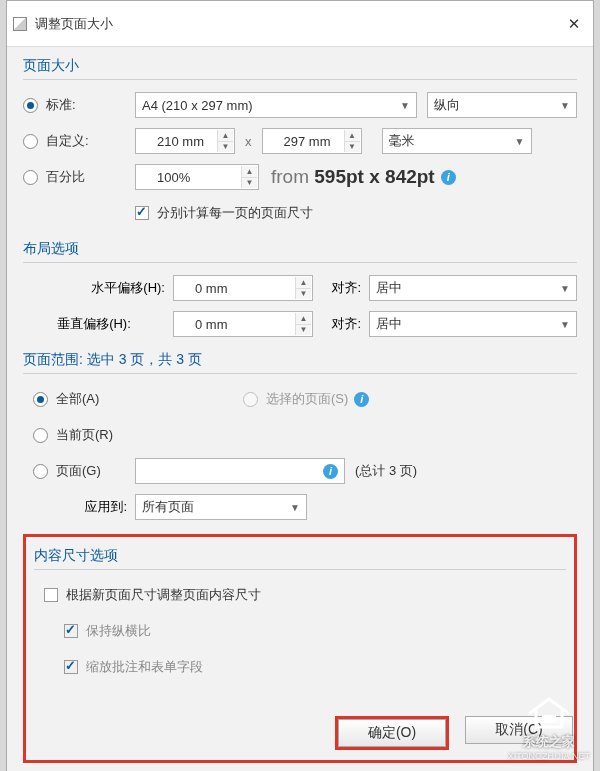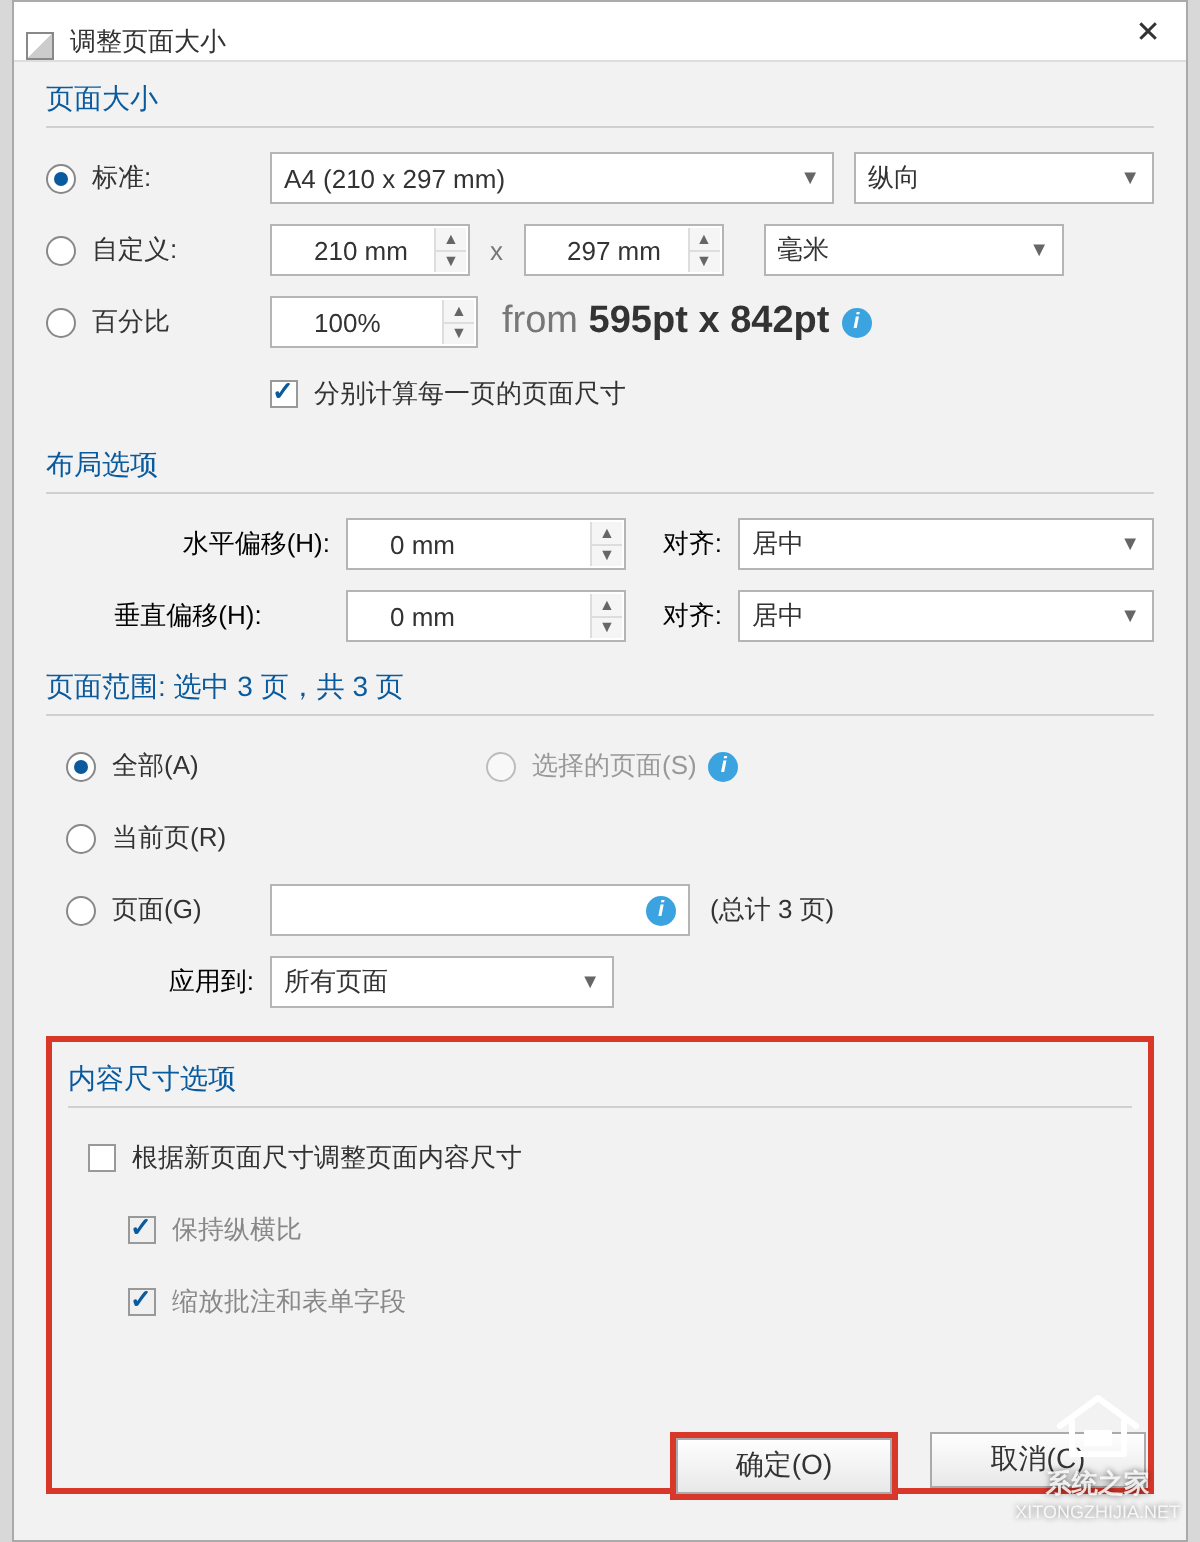--- a/index.html
+++ b/index.html
@@ -14,23 +14,23 @@
 }
 .window {
   position: absolute;
   left: 6px; top: 0;
   width: 588px;
   height: 771px;
   background: #fff;
   border: 1px solid #aaa;
 }
 .titlebar {
-  height: 30px;
+  height: 46px;
   display: flex;
-  align-items: flex-end;
+  align-items: center;
   border-bottom: 1px solid #ddd;
   padding: 0 0 0 6px;
   background: #fff;
 }
 .titlebar-icon {
   width: 14px; height: 14px;
   border: 1px solid #888;
   margin-right: 8px;
   background: linear-gradient(135deg,#fff 50%,#ccc 50%);
 }
@@ -251,21 +251,21 @@
           <span>毫米</span>
           <span class="caret">▼</span>
         </div>
       </div>
 
       <div class="row">
         <div class="label-col radio-row">
           <input type="radio" class="radio" style="">
           <span class="radio-label">百分比</span>
         </div>
-        <div class="spinner" style="width:104px">
+        <div class="spinner" style="width:124px">
           <span>100%</span>
           <div class="spin-btns">
               <div>▲</div>
               <div>▼</div>
             </div>
         </div>
         <span class="from-text">
           <span>from</span>
           <b>595pt</b>
           <b>x</b>

